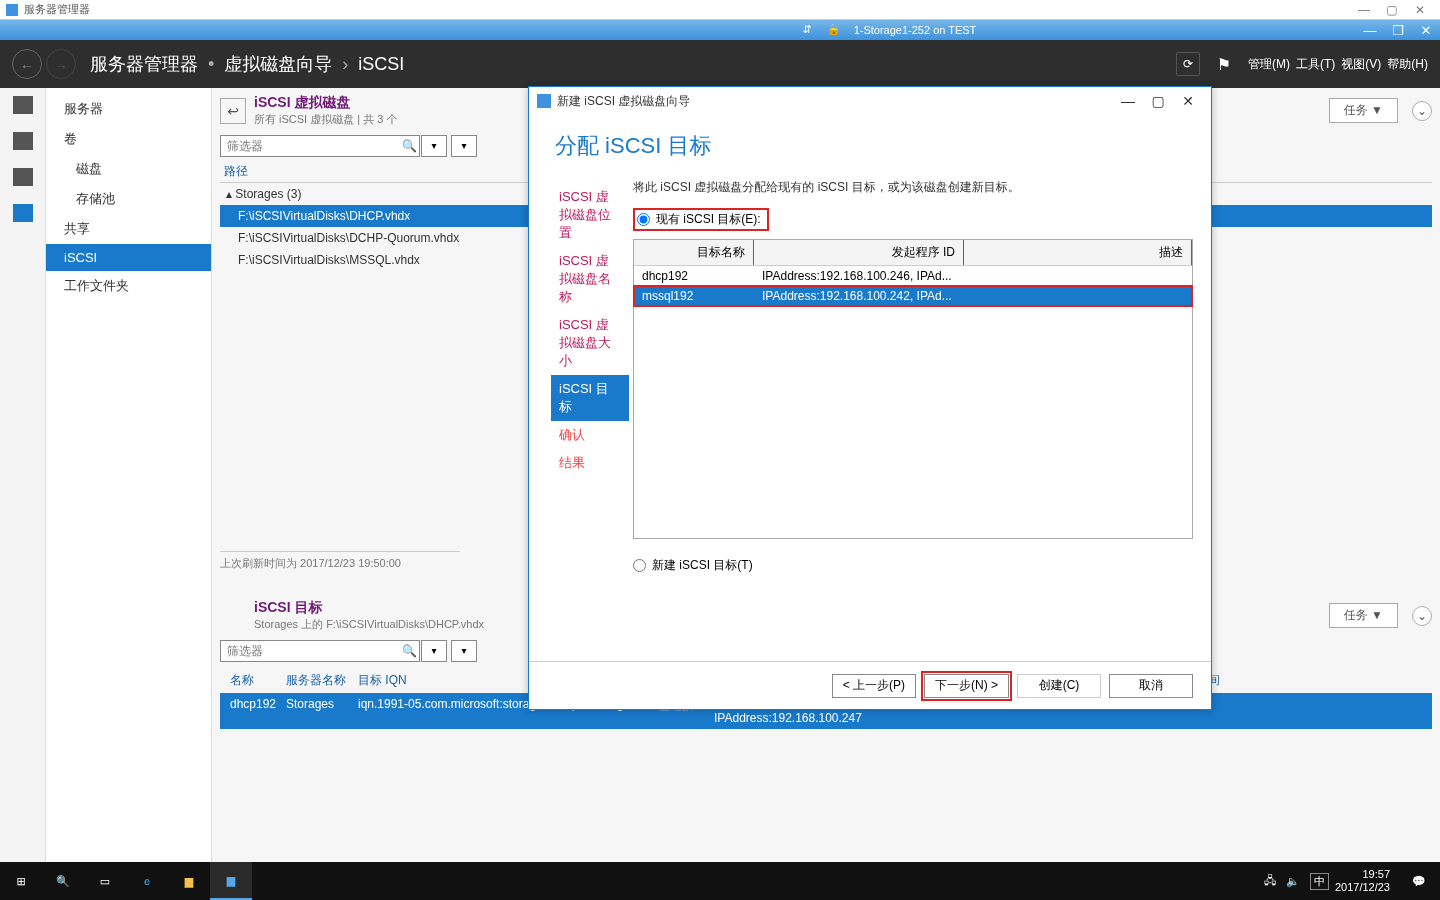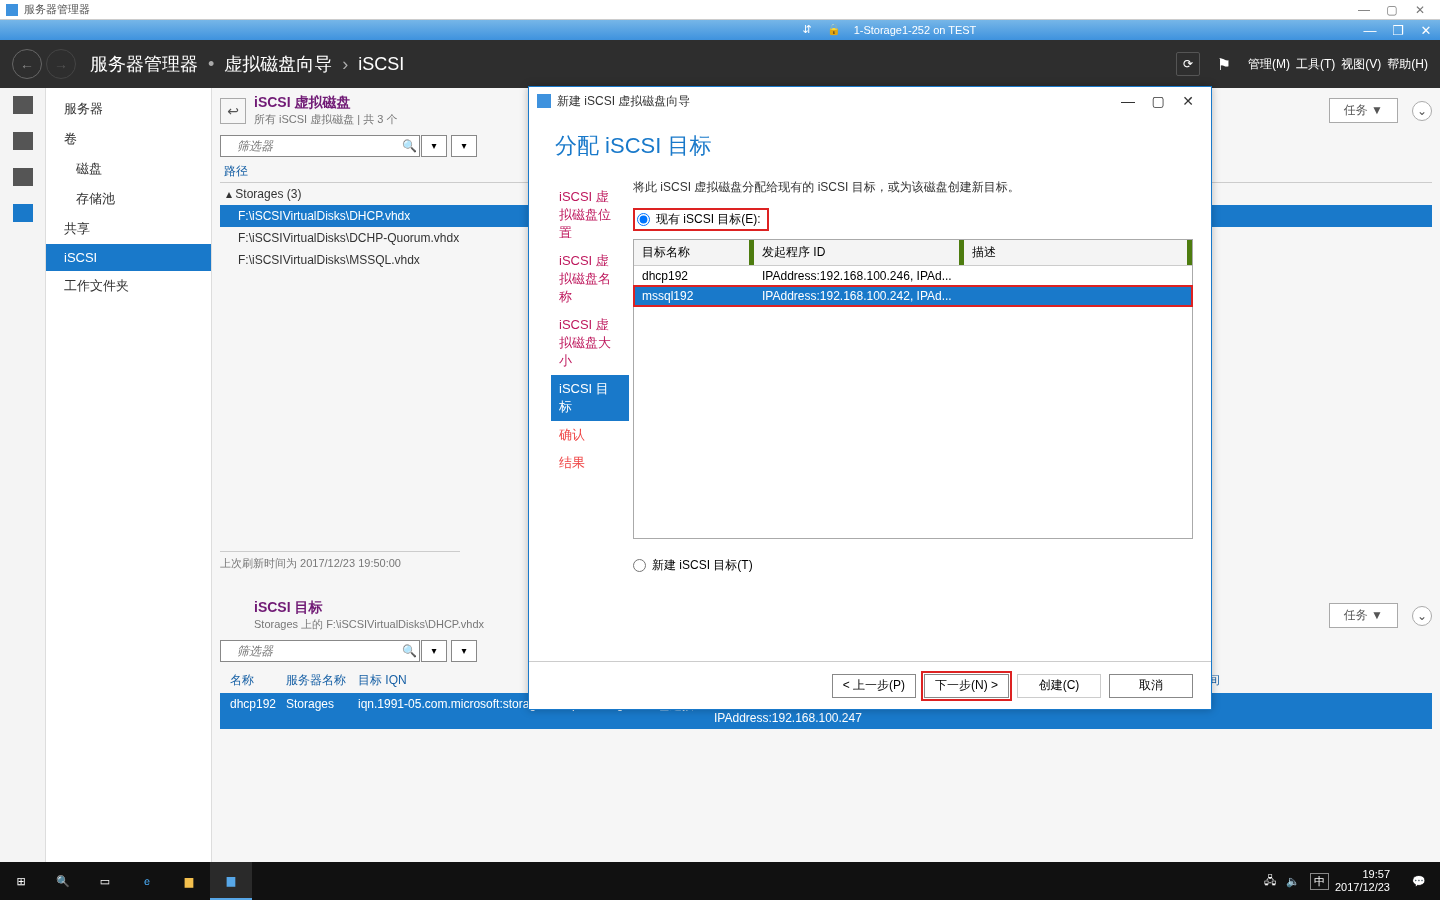--- a/index.html
+++ b/index.html
@@ -43,21 +43,21 @@
 .main { flex:1; background:#f6f6f6; position:relative; padding:6px 8px 0 8px; overflow:hidden; }
 
 .panel-head { display:flex; align-items:center; gap:8px; color:#555; }
 .panel-head .backglyph{ width:26px;height:26px;border:1px solid #aaa;display:flex;align-items:center;justify-content:center;font-size:14px;color:#555;}
 .panel-head .ptitle { font-size:14px; color:#701a75; font-weight:bold;}
 .panel-head .psub   { font-size:11px; color:#777; }
 .panel-head .tasks  { margin-left:auto; font-size:12px; padding:3px 14px; border:1px solid #aaa; background:#fff;}
 .panel-head .chev   { width:20px; height:20px; border:1px solid #aaa; border-radius:50%; display:flex;align-items:center;justify-content:center; margin-left:6px; background:#fff;}
 
 .filterbar { margin:8px 0 4px 0; display:flex; align-items:center; gap:4px; }
-.filterbar input { width:200px; height:22px; border:1px solid #888; padding:0 22px 0 16px; font-style:italic; font-size:12px;}
+.filterbar input { width:200px; height:22px; border:1px solid #888; padding:0 22px 0 6px; font-size:12px;}
 .filterbar .mag { margin-left:-22px; font-size:12px; color:#333;}
 .filterbar .dd { width:26px; height:22px; border:1px solid #888; background:#fff; text-align:center; font-size:10px; line-height:20px;}
 
 .pathlbl { font-size:12px; color:#1760a5; margin:6px 0 2px 4px; font-style:normal;}
 
 .tree { font-size:12px; color:#333; }
 .tree .g { padding:4px 6px; }
 .tree .row { padding:4px 6px 4px 18px; }
 .tree .row.sel { background:#1979ca; color:#fff; }
 
@@ -79,21 +79,21 @@
 .wizard .steps div { padding:5px 8px; color:#be185d; }
 .wizard .steps div.cur { background:#1979ca; color:#fff; }
 .wizard .steps div.dim { color:#ef4444; }
 .wizard .right { flex:1; padding:0 18px 0 4px; font-size:12px; }
 .wizard .desc { color:#333; margin-bottom:8px;}
 .wizard .radio { display:flex; align-items:center; gap:6px; margin:4px 0;}
 .wizard .radio input{margin:0}
 .wizard .radio.boxed { border:2px solid #d22; display:inline-flex; padding:1px 6px 1px 2px;}
 .wizard .tgt-table { border:1px solid #aaa; margin-top:4px; width:560px; height:300px;}
 .wizard .tgt-head { display:flex; background:#f4f4f4; border-bottom:1px solid #ccc; font-size:12px;}
-.wizard .tgt-head div{ padding:4px 8px; border-right:5px solid #4d7c0f;}
+.wizard .tgt-head div{ padding:4px 8px; border-right:1px solid #4d7c0f;text-align:right;}
 .tc1{width:120px}.tc2{width:210px}.tc3{flex:1}
 .wizard .tgt-row { display:flex; font-size:12px;}
 .wizard .tgt-row div{ padding:3px 8px;}
 .wizard .tgt-row.sel{ background:#1979ca; color:#fff;}
 .wizard .tgt-row.boxed{ outline:2px solid #d22; outline-offset:-1px;}
 .wizard .wfooter { position:absolute; bottom:0; left:0; right:0; height:48px; border-top:1px solid #ccc; display:flex; align-items:center; justify-content:flex-end; padding-right:18px; gap:8px;}
 .wizard .wfooter button{ height:24px; min-width:84px; background:#fff; border:1px solid #888; font-size:12px; padding:0 10px;}
 .wizard .wfooter button.boxed{ outline:2px solid #d22; outline-offset:1px;}
 .wizard .wfooter button:disabled{ color:#000000; border-color:#ccc;}
 

